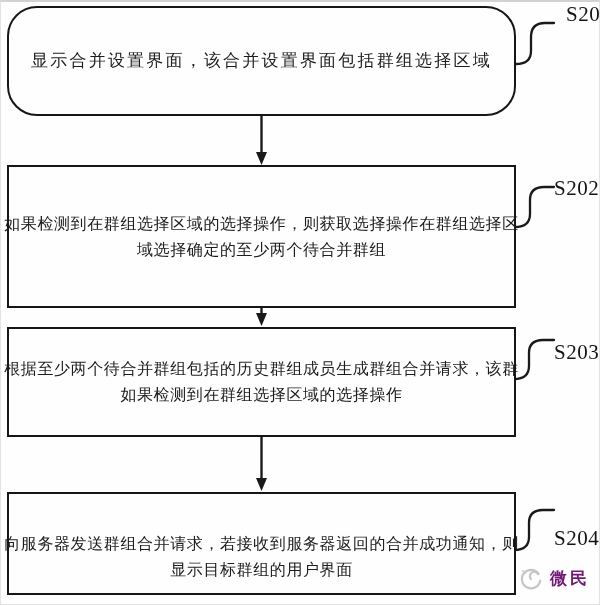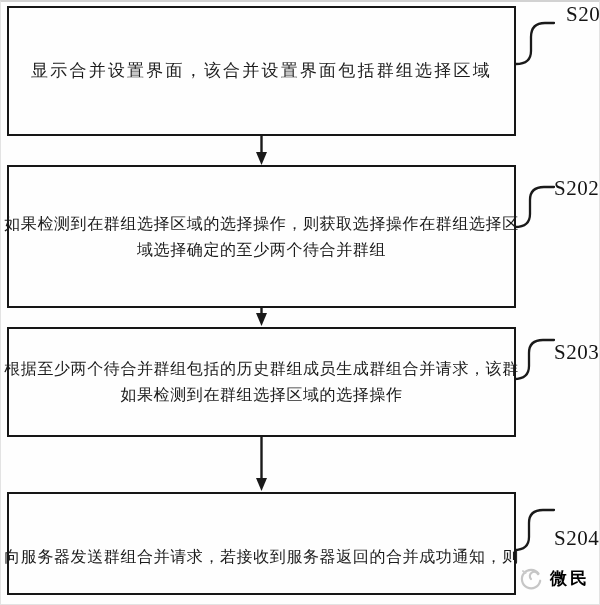--- a/index.html
+++ b/index.html
@@ -15,21 +15,21 @@
   }
   .overlay{position:absolute;left:0;top:0;width:600px;height:605px;pointer-events:none;}
   .flow-box{
     position:absolute;
     left:6px;width:509px;
     box-sizing:border-box;
     border:2px solid #161616;
     background:#fefefe;
     display:flex;align-items:center;justify-content:center;
   }
-  .b1{top:4px;height:130px;}
+  .b1{top:4px;height:110px;border-radius:30px;}
   .b2{top:163px;height:143px;}
   .b3{top:325px;height:110px;}
   .b4{top:490px;height:103px;padding-top:26px;}
   .box-text{
     text-align:center;
     font-size:16px;line-height:26px;
     color:#1c1c1c;
     letter-spacing:0.6px;
     padding:0 6px;
   }
@@ -38,21 +38,21 @@
   .step-label{
     position:absolute;left:553px;
     font-size:21px;line-height:24px;
     color:#141414;
     letter-spacing:0.5px;
   }
   .l1{top:0;margin-left:12px;} .l2{top:174px;} .l3{top:338px;} .l4{top:492px;margin-top:32px;}
   .watermark{
     position:absolute;left:517px;top:563px;
     display:flex;align-items:center;gap:6px;
-    color:#000000;
+    color:#701a75;
   }
   .watermark-text{
     font-size:17px;letter-spacing:3px;
     font-weight:bold;
   }
 </style>
 </head>
 <body>
 
 <div class="canvas">
@@ -94,20 +94,21 @@
   <div class="flow-box b3">
     <div class="box-text">
       <span class="line">根据至少两个待合并群组包括的历史群组成员生成群组合并请求，该群</span>
       <span class="line">如果检测到在群组选择区域的选择操作</span>
     </div>
   </div>
 
   <div class="flow-box b4">
     <div class="box-text">
       <span class="line">向服务器发送群组合并请求，若接收到服务器返回的合并成功通知，则</span>
+      <span class="line">显示目标群组的用户界面</span>
     </div>
   </div>
 
   <div class="step-label l1">S201</div>
   <div class="step-label l2">S202</div>
   <div class="step-label l3">S203</div>
   <div class="step-label l4">S204</div>
 
   <div class="watermark">
     <svg width="26" height="26" viewBox="0 0 24 24">

